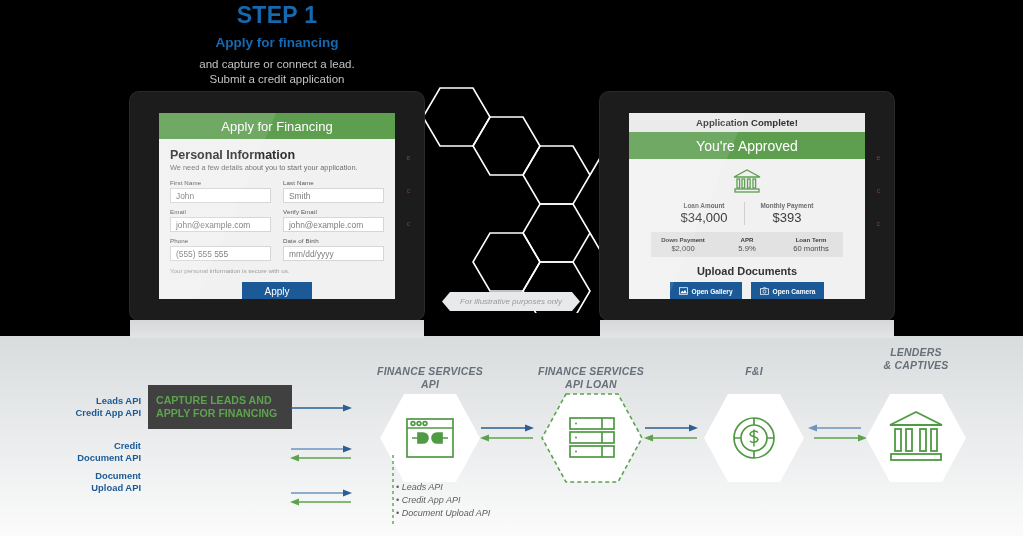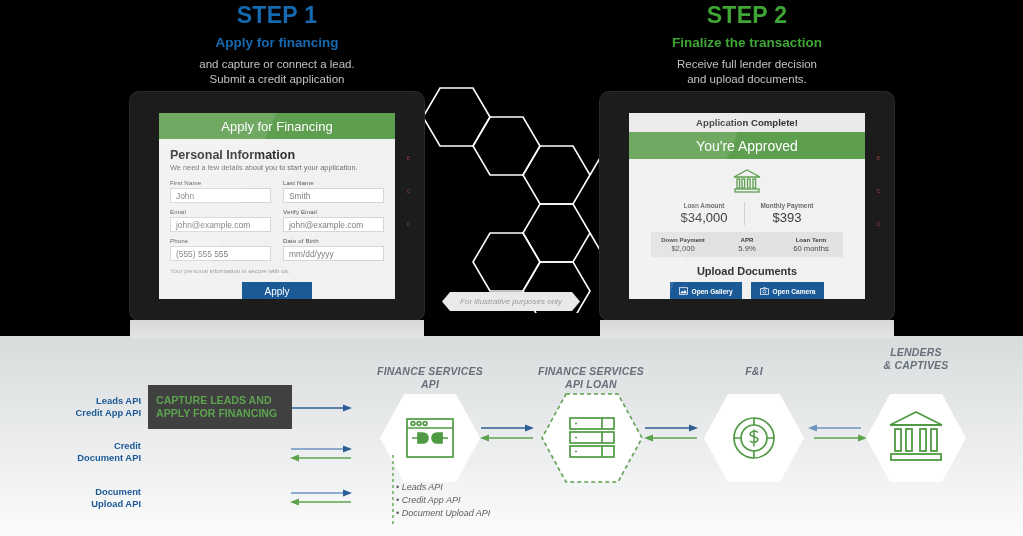--- a/index.html
+++ b/index.html
@@ -189,28 +189,20 @@
 
   <div class="step-col left">
     <div class="step-title blue">STEP 1</div>
     <div class="step-sub blue">Apply for financing</div>
     <div class="step-desc">
       <div>and capture or connect a lead.</div>
       <div>Submit a credit application</div>
     </div>
   </div>
 
-  <div class="step-col right">
-    <div class="step-title green">STEP 2</div>
-    <div class="step-sub green">Finalize the transaction</div>
-    <div class="step-desc">
-      <div>Receive full lender decision</div>
-      <div>and upload documents.</div>
-    </div>
-  </div>
 
   <div class="tablet left">
     <div class="side-dots">
       <i>e</i>
       <i>c</i>
       <i>c</i>
     </div>
     <div class="screen">
       <div class="form-head">Apply for Financing</div>
       <div class="form-body">
@@ -340,21 +332,21 @@
     </div>
   </div>
 
   <div class="row-band" style="top:430px;">
     <div class="api-cell">
       <span>Credit</span>
       <span>Document API</span>
     </div>
   </div>
 
-  <div class="row-band" style="top:476px;">
+  <div class="row-band" style="top:460px;">
     <div class="api-cell">
       <span>Document</span>
       <span>Upload API</span>
     </div>
   </div>
 
   <svg class="arrows" style="position:absolute;left:0;top:336px;" viewBox="0 0 1023 200">
     <g stroke-width="1.6" fill="none">
       <path d="M291,72 L345,72" stroke="#2b5f93"></path>
         <path d="M352,72 L343,68.5 L343,75.5 Z" fill="#2b5f93" stroke="none"></path>

